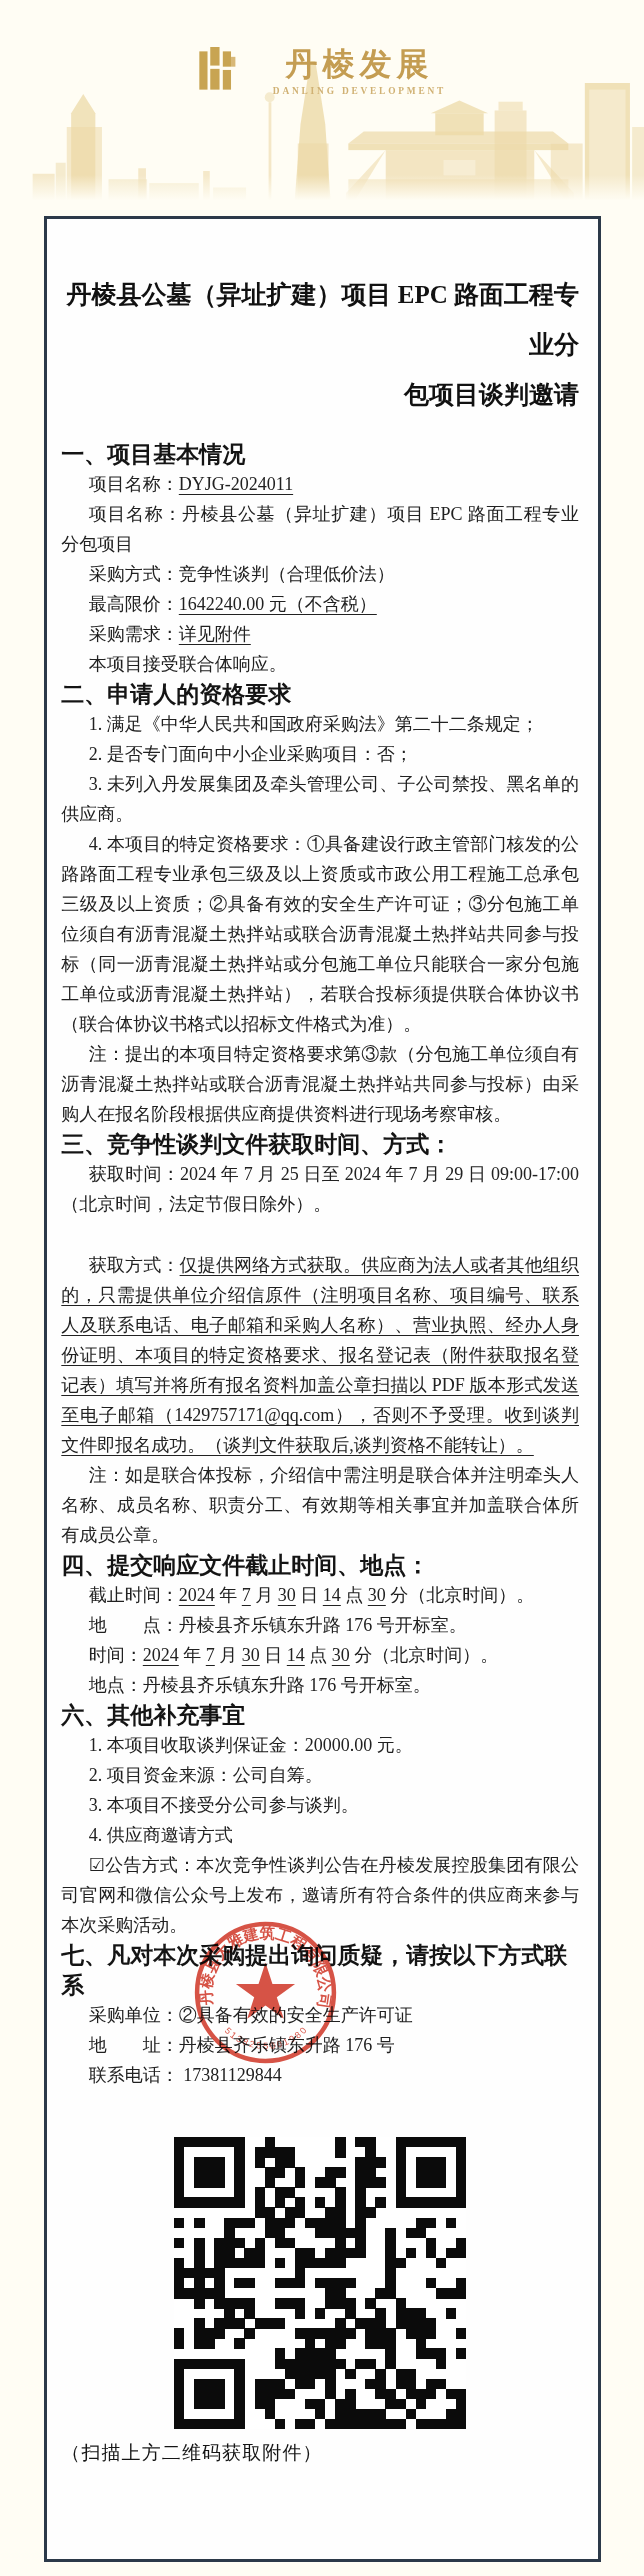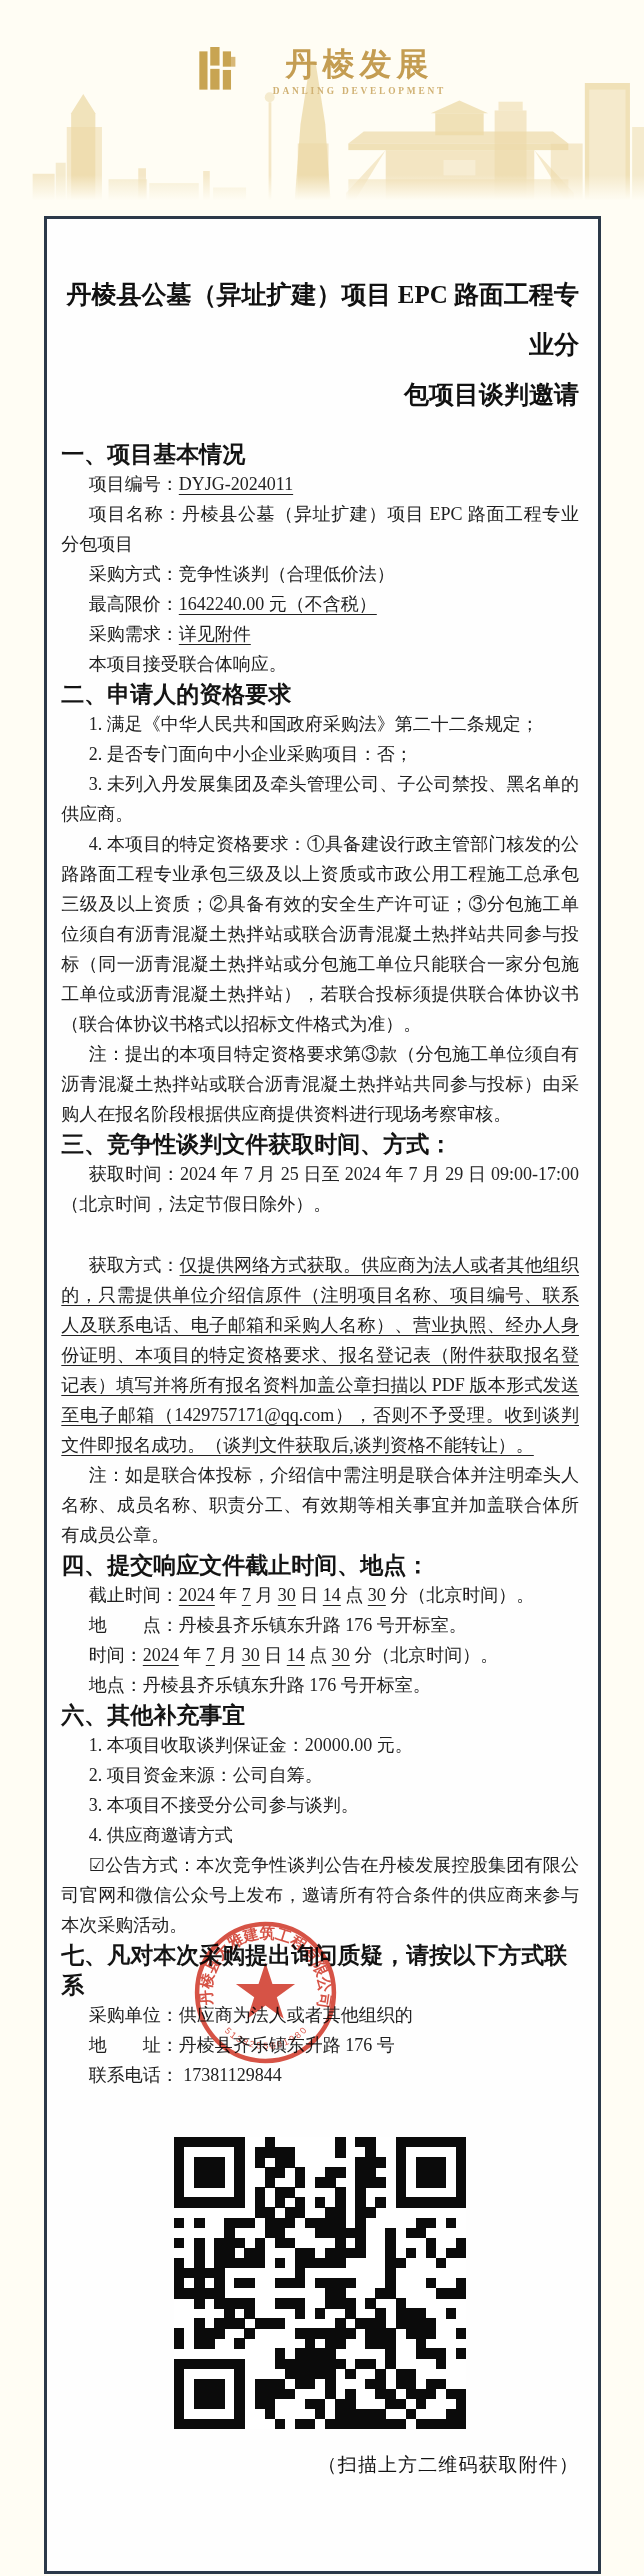--- a/index.html
+++ b/index.html
@@ -57,21 +57,21 @@
   
   .contact-wrap{position:relative;}
   .seal{
     position:absolute;top:-21px;left:131px;width:147px;height:147px;
     mix-blend-mode:multiply;opacity:.88;pointer-events:none;z-index:3;
   }
   
   .qr-block{margin-top:47px;text-align:center;}
   .qr-svg{display:block;margin:0 auto;background:#fff;}
   .qr-caption{
-    margin-top:23px;text-align:right;font-size:19px;line-height:26.4px;color:#151515;
+    margin-top:11px;text-align:left;font-size:19px;line-height:26.4px;color:#151515;
     font-family:"Liberation Sans","DejaVu Sans",sans-serif;letter-spacing:1.1px;
   }
 </style>
 </head>
 <body>
 
 <div class="banner">
   <div class="brand">
     <svg class="brand-icon" viewBox="0 0 72 86" aria-hidden="true">
       <g fill="#c8a452">
@@ -132,21 +132,21 @@
 
 <div class="doc-box">
 
   <h1 class="doc-title">
     <span>丹棱县公墓（异址扩建）项目 EPC 路面工程专业分</span>
     <span>包项目谈判邀请</span>
   </h1>
 
   <section>
     <h2 class="sec-h">一、项目基本情况</h2>
-    <p class="para"><span>项目编号：</span><span class="u">DYJG-2024011</span></p>
+    <p class="para"><span>项目名称：</span><span class="u">DYJG-2024011</span></p>
     <p class="para"><span>项目名称：丹棱县公墓（异址扩建）项目 EPC 路面工程专业分包项目</span></p>
     <p class="para"><span>采购方式：竞争性谈判（合理低价法）</span></p>
     <p class="para"><span>最高限价：</span><span class="u">1642240.00 元（不含税）</span></p>
     <p class="para"><span>采购需求：</span><span class="u">详见附件</span></p>
     <p class="para"><span>本项目接受联合体响应。</span></p>
   </section>
 
   <section>
     <h2 class="sec-h">二、申请人的资格要求</h2>
     <p class="para"><span>1. 满足《中华人民共和国政府采购法》第二十二条规定；</span></p>
@@ -178,21 +178,21 @@
     <h2 class="sec-h">六、其他补充事宜</h2>
     <p class="para"><span>1. 本项目收取谈判保证金：20000.00 元。</span></p>
     <p class="para"><span>2. 项目资金来源：公司自筹。</span></p>
     <p class="para"><span>3. 本项目不接受分公司参与谈判。</span></p>
     <p class="para"><span>4. 供应商邀请方式</span></p>
     <p class="para"><span>☑公告方式：本次竞争性谈判公告在丹棱发展控股集团有限公司官网和微信公众号上发布，邀请所有符合条件的供应商来参与本次采购活动。</span></p>
   </section>
 
   <section class="contact-wrap">
     <h2 class="sec-h">七、凡对本次采购提出询问质疑，请按以下方式联系</h2>
-    <p class="para"><span>采购单位：供应商为法人或者其他组织的</span></p>
+    <p class="para"><span>采购单位：②具备有效的安全生产许可证</span></p>
     <p class="para"><span>地　　址：丹棱县齐乐镇东升路 176 号</span></p>
     <p class="para"><span>联系电话： 17381129844</span></p>
 
     <svg class="seal" viewBox="0 0 260 260" aria-hidden="true">
       <circle cx="130" cy="130" r="121" fill="none" stroke="#d23b2c" stroke-width="8"></circle>
       <polygon fill="#d23b2c" points="130,77 142.3,115 182.3,115 150,138.5 162.3,176.5 130,153 97.7,176.5 110,138.5 77.7,115 117.7,115"></polygon>
       <defs>
         <path id="sealTop" d="M 37.3 154.8 A 96 96 0 1 1 222.7 154.8"></path>
         <path id="sealBottom" d="M 39.4 172.3 A 100 100 0 0 0 220.6 172.3"></path>
       </defs>

